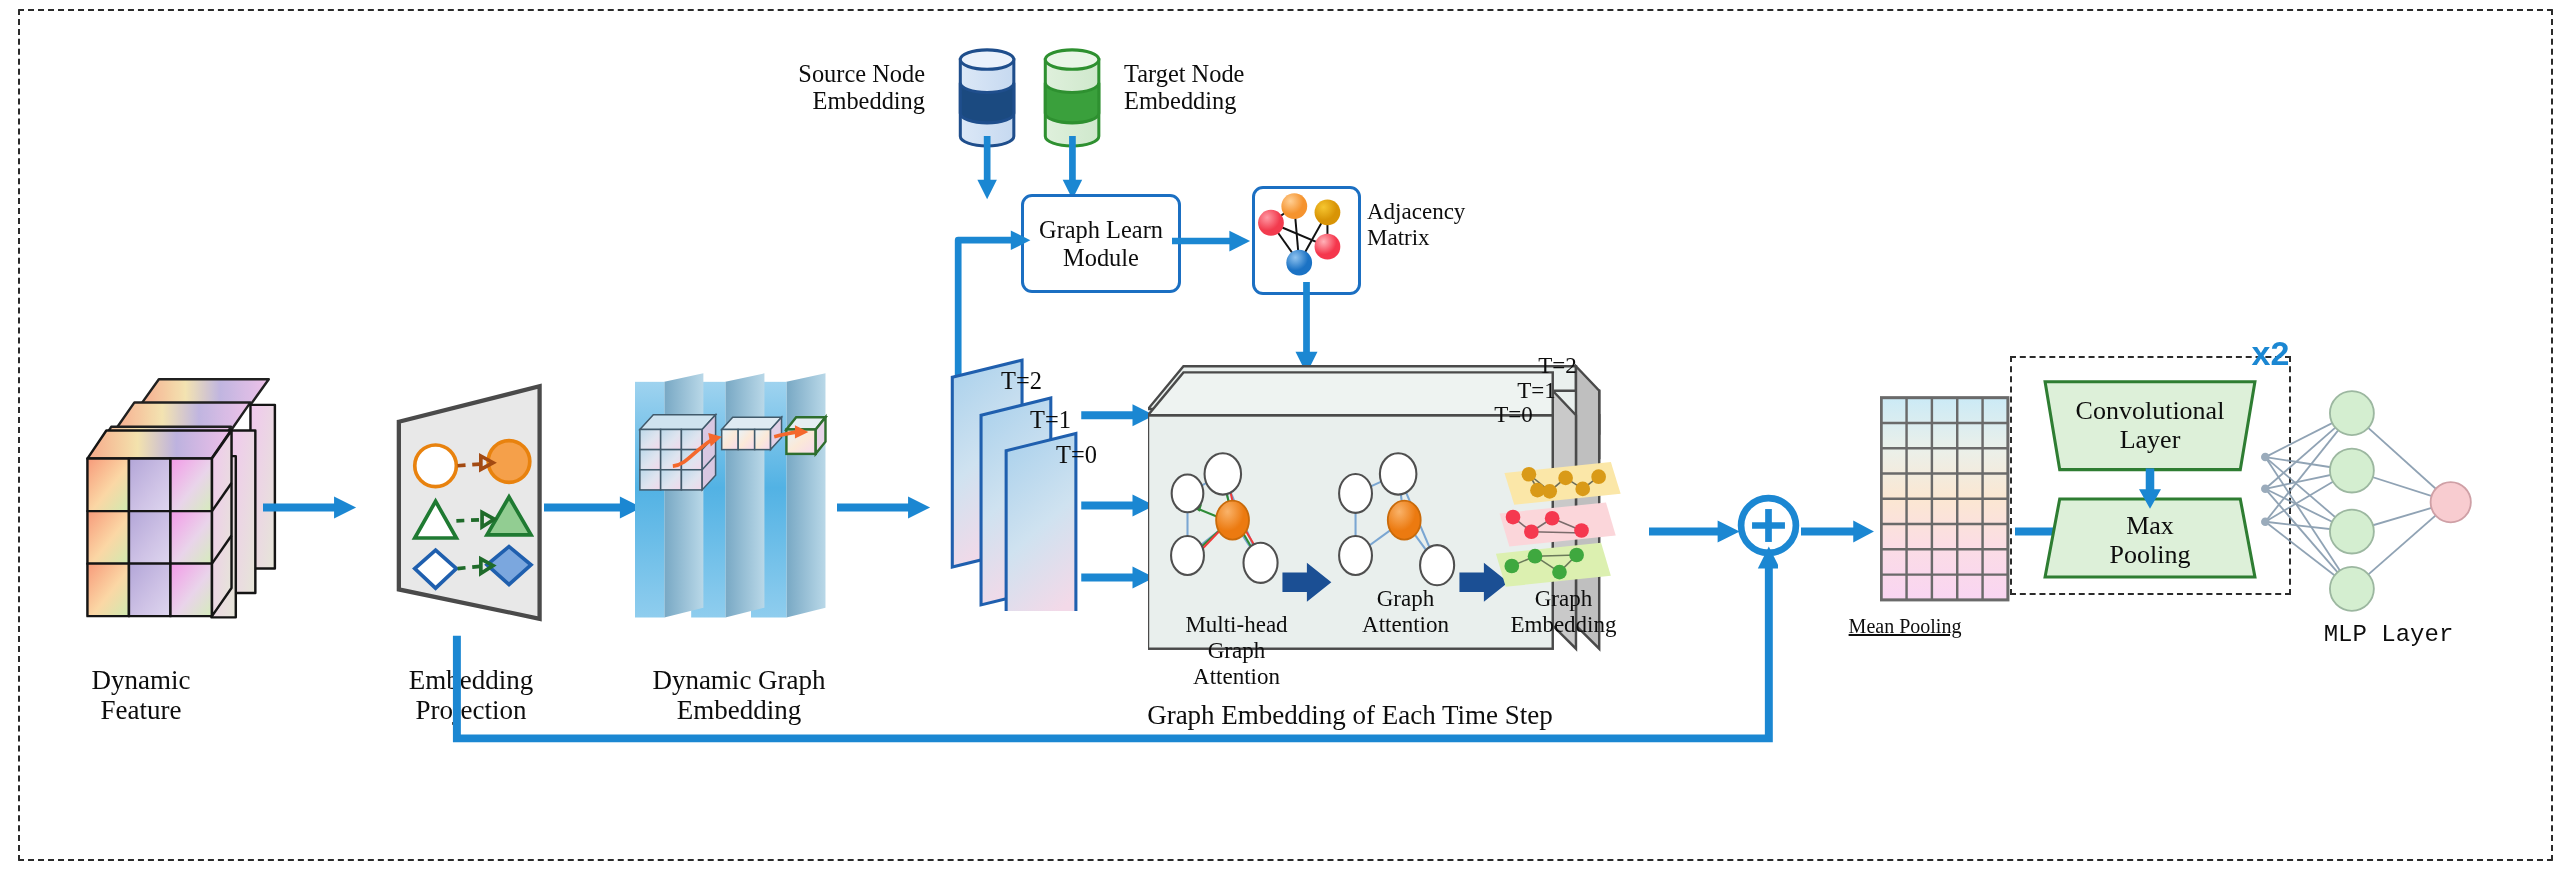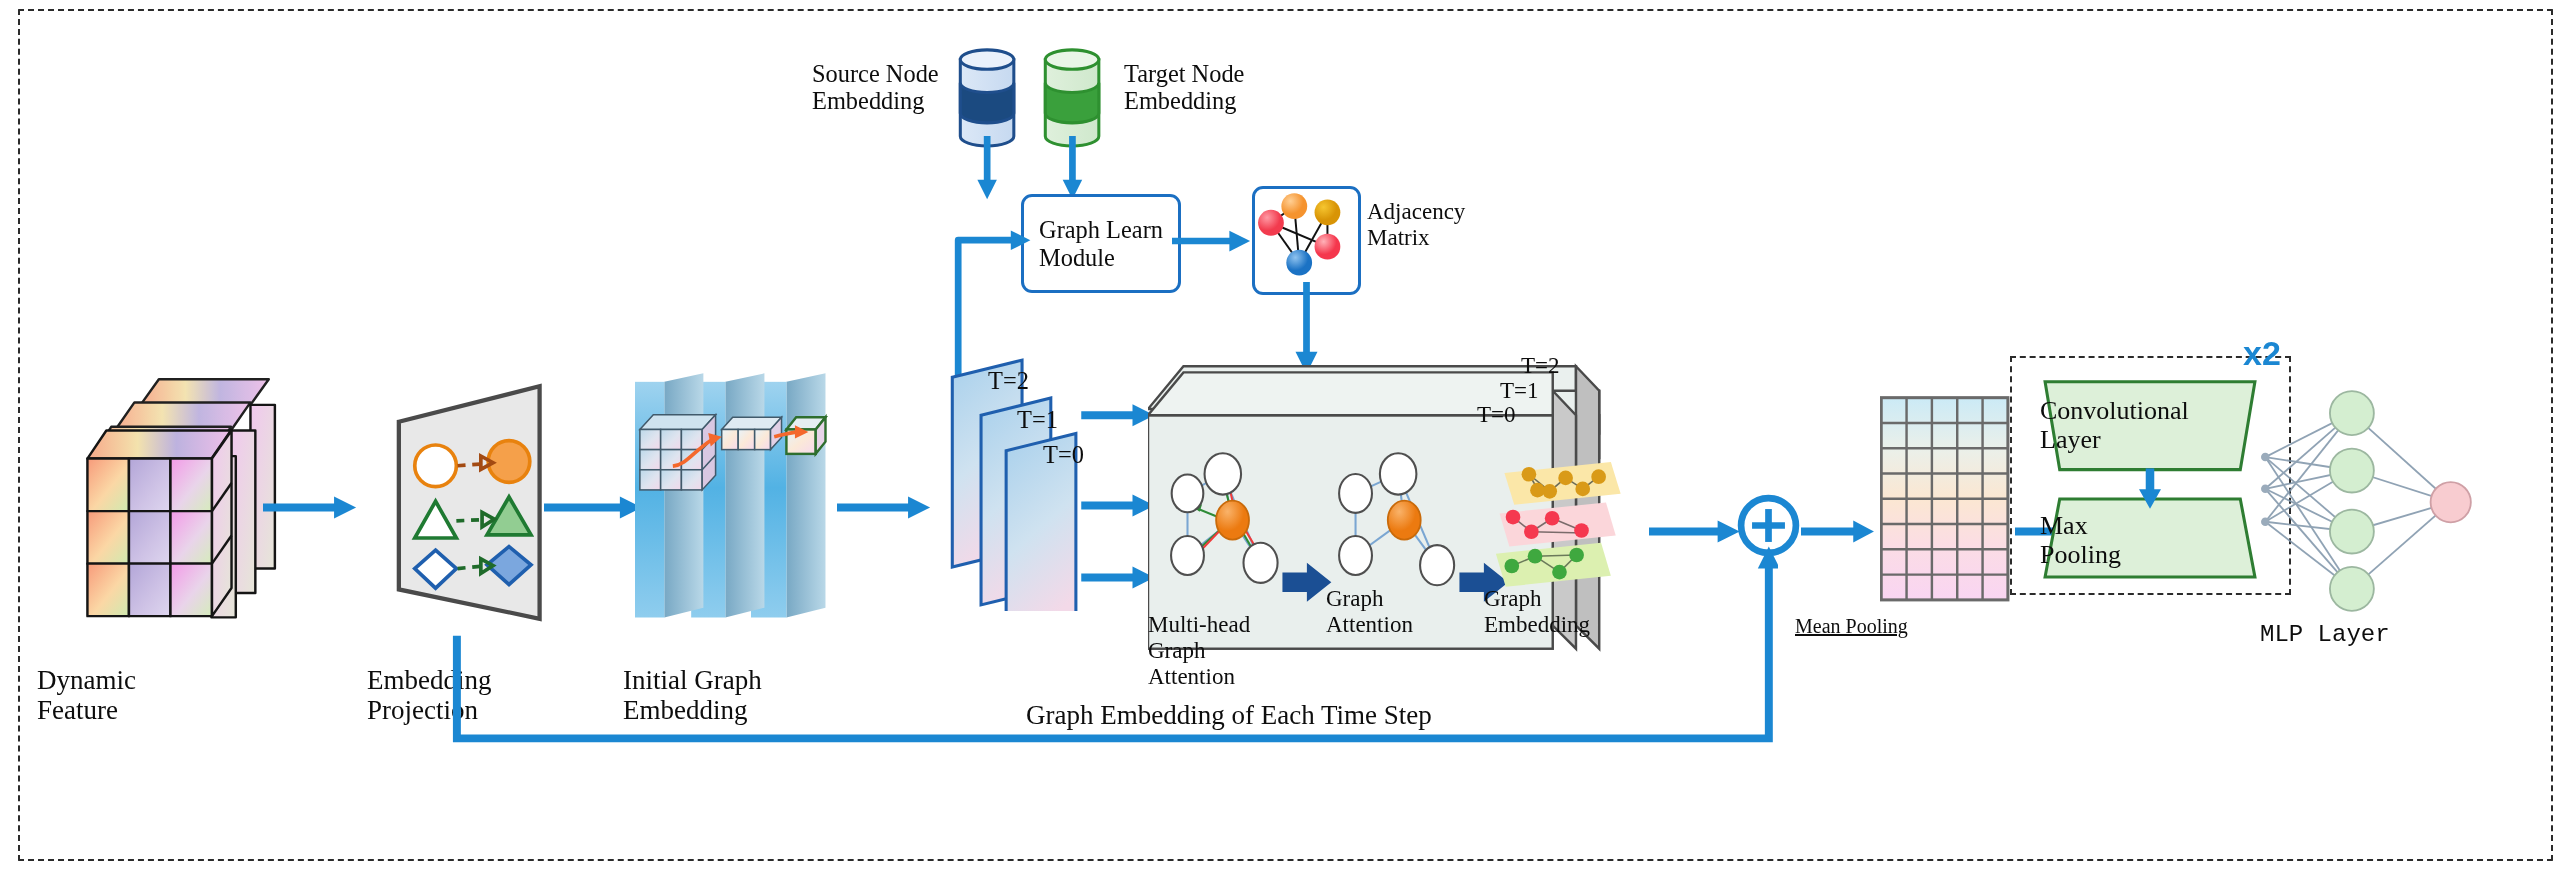--- a/index.html
+++ b/index.html
@@ -1,19 +1,19 @@
 <!DOCTYPE html>
 <html style="font-size:9.8px"><head>
 <meta charset="utf-8">
 <style>
   html,body{margin:0;padding:0;background:#ffffff;}
   body{width:2576px;height:874px;font-family:"Liberation Serif",serif;overflow:hidden;}
   #root{position:relative;width:2576px;height:874px;}
   .abs{position:absolute;}
-  .lbl{position:absolute;color:#0d0d0d;font-family:"Liberation Serif",serif;line-height:1.12;white-space:pre-line;}
+  .lbl{position:absolute;text-align:center;color:#0d0d0d;font-family:"Liberation Serif",serif;line-height:1.12;white-space:pre-line;}
   .outerframe{position:absolute;left:18.3px;top:8.6px;width:2535px;height:852px;border:2.4px dashed #2b2b2b;box-sizing:border-box;border-radius:1.2px;}
   .cnnframe{position:absolute;left:2010px;top:356px;width:281px;height:239px;border:2.4px dashed #2b2b2b;box-sizing:border-box;}
   svg{display:block;}
 </style>
 </head>
 <body>
 
 <div id="root">
 
   <div class="outerframe"></div>
@@ -171,40 +171,40 @@
       <polygon points="248,92 296,92 312,72 264,72" fill="#e6eef2"></polygon>
       <rect x="248" y="92" width="48" height="40" fill="url(#minicube)"></rect>
       <polygon points="296,92 312,72 312,112 296,132" fill="#e7d4e8"></polygon>
     </g>
 
     <path d="M62,152 C84,150 96,128 124,110" fill="none" stroke="#f4682c" stroke-width="6"></path>
     <polygon points="120,98 142,104 124,120" fill="#f4682c"></polygon>
     <path d="M228,104 C244,100 250,98 266,96" fill="none" stroke="#f4682c" stroke-width="6"></path>
     <polygon points="262,85 284,96 262,107" fill="#f4682c"></polygon>
   </svg>
-  <div class="lbl" style="left:623px;top:665px;width:232px;font-size:27px;">Initial Graph
+  <div class="lbl" style="left:623px;top:665px;width:232px;font-size:27px;">Dynamic Graph
 Embedding</div>
 
   <svg class="abs" style="left:837px;top:492px;" width="98" height="31" viewBox="0 0 160 50">
     <line x1="0" y1="25" x2="118" y2="25" stroke="#1b87d2" stroke-width="13"></line>
     <polygon points="116,7 152,25 116,43" fill="#1b87d2"></polygon>
   </svg>
 
   <svg class="abs" style="left:953px;top:46px;" width="73" height="116" viewBox="0 0 120 190">
     <defs>
       <linearGradient id="cylblu" x1="0" y1="0" x2="1" y2="0">
         <stop offset="0%" stop-color="#dce8f7"></stop>
           <stop offset="100%" stop-color="#c6d9f0"></stop>
       </linearGradient>
     </defs>
     <path d="M12,22 L12,148 a44,16 0 0 0 88,0 L100,22 Z" fill="url(#cylblu)" stroke="#1f4e8c" stroke-width="5"></path>
     <path d="M12,60 L12,110 a44,16 0 0 0 88,0 L100,60 a44,16 0 0 1 -88,0 Z" fill="#1b4a80" stroke="#1f4e8c" stroke-width="5"></path>
     <ellipse cx="56" cy="22" rx="44" ry="16" fill="#eaf1fb" stroke="#1f4e8c" stroke-width="5"></ellipse>
   </svg>
-  <div class="lbl" style="left:812px;top:60px;width:147px;font-size:24.4px;text-align:left;">Source Node
+  <div class="lbl" style="left:778px;top:60px;width:147px;font-size:24.4px;text-align:right;">Source Node
 Embedding</div>
 
   <svg class="abs" style="left:1038px;top:46px;" width="73" height="116" viewBox="0 0 120 190">
     <defs>
       <linearGradient id="cylgrn" x1="0" y1="0" x2="1" y2="0">
         <stop offset="0%" stop-color="#dff0dc"></stop>
           <stop offset="100%" stop-color="#cfe8cc"></stop>
       </linearGradient>
     </defs>
     <path d="M12,22 L12,148 a44,16 0 0 0 88,0 L100,22 Z" fill="url(#cylgrn)" stroke="#2e9030" stroke-width="5"></path>

